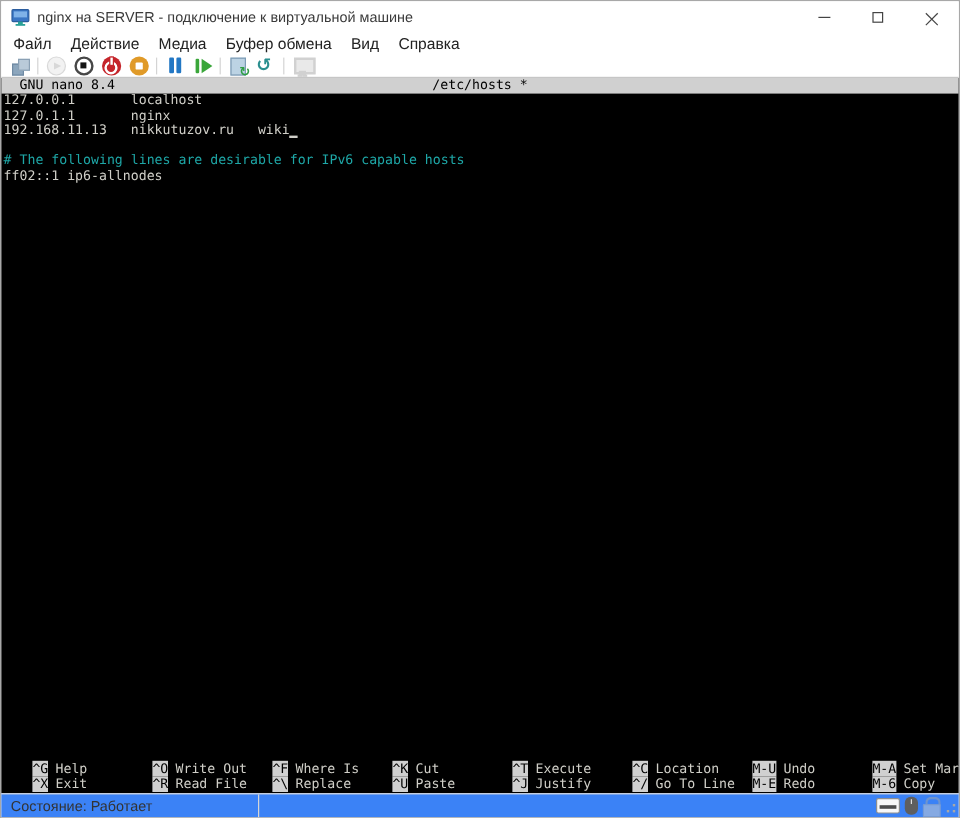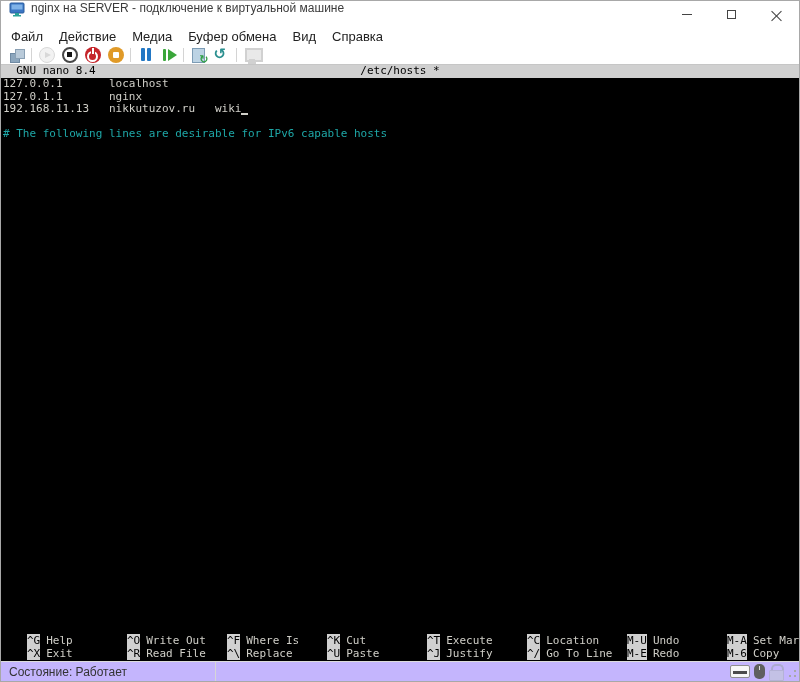--- a/index.html
+++ b/index.html
@@ -1,20 +1,20 @@
 <!DOCTYPE html>
 <html><head>
 <meta charset="utf-8">
 <style>
   * { margin:0; padding:0; box-sizing:border-box; }
   html,body { width:800px; height:682px; overflow:hidden; }
   body { font-family:"Liberation Sans","DejaVu Sans",sans-serif; background:#fff; border:1px solid #a8a8a8; display:flex; flex-direction:column; }
 
   
-  .titlebar { height:26px; background:#fff; display:flex; align-items:flex-start; flex-shrink:0; }
+  .titlebar { height:26px; background:#fff; display:flex; align-items:center; flex-shrink:0; }
   .app-icon { width:16px; height:16px; margin:0 6px 0 8px; flex-shrink:0; }
   .title-text { font-size:12px; color:#3b3b3b; white-space:nowrap; }
   .title-spacer { flex:1; }
   .win-btn { width:45px; height:26px; display:flex; align-items:center; justify-content:center; position:relative; }
   .glyph-min { width:10px; height:1px; background:#444; }
   .glyph-max { width:9px; height:9px; border:1px solid #444; }
   .glyph-close { width:11px; height:11px; position:relative; }
   .glyph-close::before,.glyph-close::after { content:""; position:absolute; left:5px; top:0; width:1px; height:14px; background:#444; }
   .glyph-close::before { transform:rotate(45deg); }
   .glyph-close::after { transform:rotate(-45deg); }
@@ -69,21 +69,21 @@
   .term-content { flex:1; padding-left:2px; overflow:hidden; }
   .tline { white-space:pre; height:12.5px; }
   .tline.comment { color:#1ea7a7; }
   .cursor { display:inline-block; width:7px; height:2px; background:#d0cfc8; vertical-align:bottom; margin-bottom:1px; }
   .nano-shortcut-row { height:13px; display:flex; flex-shrink:0; white-space:pre; }
   .sc-cell { width:100px; flex-shrink:0; overflow:visible;padding-left:26px; }
   .sc-key { background:#d0d0d0; color:#000; }
   .sc-label { color:#d0cfc8; margin-left:6px; }
 
   
-  .statusbar { height:20px; background:#c4b5fd; border-top:1px solid #dcdcdc; display:flex; align-items:center; flex-shrink:0; }
+  .statusbar { height:20px; background:#3b82f6; border-top:1px solid #dcdcdc; display:flex; align-items:center; flex-shrink:0; }
   .sb-left { width:215px; height:100%; display:flex; align-items:center; padding-left:8px; border-right:1px solid #d6d6d6; }
   .sb-text { font-size:12px; color:#333; white-space:nowrap; }
   .sb-spacer { flex:1; }
   .sb-icons { display:flex; align-items:center; gap:4px; margin-right:4px; }
   .sbi { position:relative; display:block; }
   .sbi::before,.sbi::after { content:""; position:absolute; }
   .sbi-keyboard { width:20px; height:13px; border:1px solid #8f8f8f; background:#f7f7f7; border-radius:2px; }
   .sbi-keyboard::before { left:2px; right:2px; top:5px; height:3px; background:#4c4c4c; }
   .sbi-mouse { width:11px; height:15px; background:#5f5f5f; border-radius:5px; }
   .sbi-mouse::before { left:5px; top:2px; width:1px; height:4px; background:#dedede; }
@@ -166,20 +166,21 @@
   <div class="nano-titlebar">
     <span class="nano-title-left">  GNU nano 8.4</span>
     <span class="nano-title-center">/etc/hosts *</span>
   </div>
   <div class="term-content">
       <div class="tline"><span>127.0.0.1       localhost</span></div>
       <div class="tline"><span>127.0.1.1       nginx</span></div>
       <div class="tline"><span>192.168.11.13   nikkutuzov.ru   wiki</span><span class="cursor"></span></div>
       <div class="tline"><span></span></div>
       <div class="tline comment"><span># The following lines are desirable for IPv6 capable hosts</span></div>
+      <div class="tline"><span>ff02::1 ip6-allnodes</span></div>
     </div>
   <div class="nano-shortcut-row"><span class="sc-cell"><span class="sc-key">^G</span><span class="sc-label">Help</span></span><span class="sc-cell"><span class="sc-key">^O</span><span class="sc-label">Write Out</span></span><span class="sc-cell"><span class="sc-key">^F</span><span class="sc-label">Where Is</span></span><span class="sc-cell"><span class="sc-key">^K</span><span class="sc-label">Cut</span></span><span class="sc-cell"><span class="sc-key">^T</span><span class="sc-label">Execute</span></span><span class="sc-cell"><span class="sc-key">^C</span><span class="sc-label">Location</span></span><span class="sc-cell"><span class="sc-key">M-U</span><span class="sc-label">Undo</span></span><span class="sc-cell"><span class="sc-key">M-A</span><span class="sc-label">Set Mark</span></span></div>
   <div class="nano-shortcut-row"><span class="sc-cell"><span class="sc-key">^X</span><span class="sc-label">Exit</span></span><span class="sc-cell"><span class="sc-key">^R</span><span class="sc-label">Read File</span></span><span class="sc-cell"><span class="sc-key">^\</span><span class="sc-label">Replace</span></span><span class="sc-cell"><span class="sc-key">^U</span><span class="sc-label">Paste</span></span><span class="sc-cell"><span class="sc-key">^J</span><span class="sc-label">Justify</span></span><span class="sc-cell"><span class="sc-key">^/</span><span class="sc-label">Go To Line</span></span><span class="sc-cell"><span class="sc-key">M-E</span><span class="sc-label">Redo</span></span><span class="sc-cell"><span class="sc-key">M-6</span><span class="sc-label">Copy</span></span></div>
 </div>
 
 <div class="statusbar">
   <div class="sb-left">
     <span class="sb-text">Состояние: Работает</span>
   </div>
   <span class="sb-spacer"></span>

